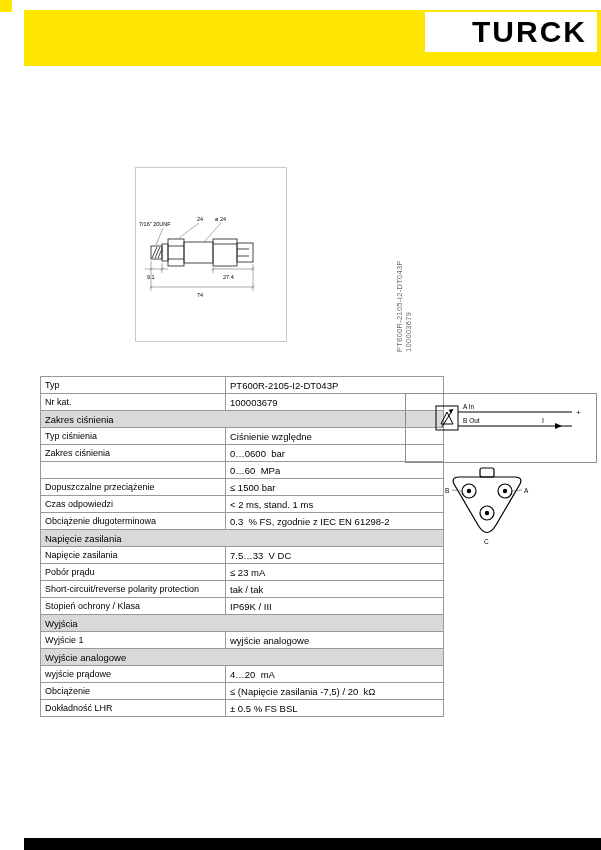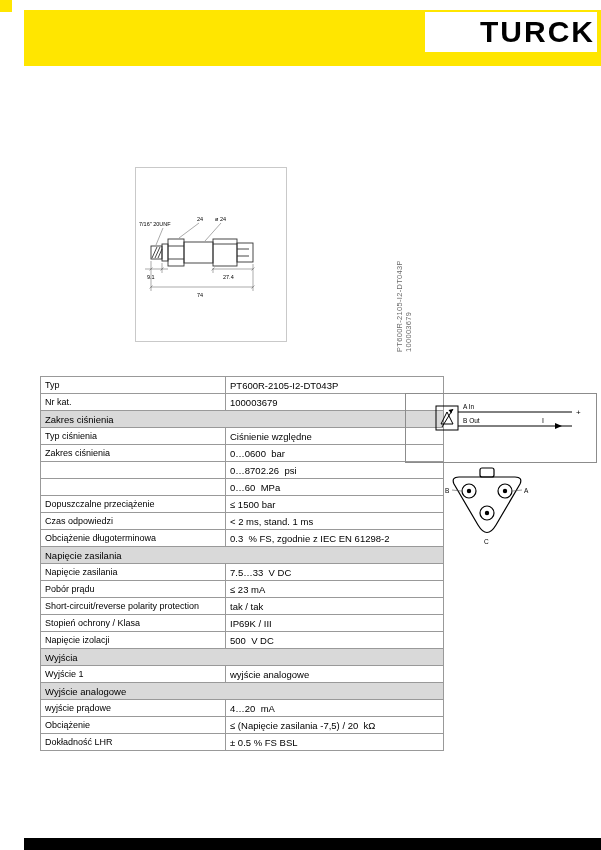--- a/index.html
+++ b/index.html
@@ -3,21 +3,21 @@
 <meta charset="utf-8">
 <style>
   html,body{margin:0;padding:0;background:#fff;}
   .page{position:relative;width:601px;height:850px;background:#fff;overflow:hidden;
         font-family:"Liberation Sans",sans-serif;color:#000;}
 
   
   .corner-square{position:absolute;left:0;top:0;width:12px;height:12px;background:#ffe600;}
   .brand-band{position:absolute;left:24px;top:10px;width:577px;height:56px;background:#ffe600;}
   .logo-box{position:absolute;right:4px;top:12px;width:172px;height:40px;background:#fff;
-            display:flex;align-items:center;justify-content:flex-end;padding-right:2px;box-sizing:border-box;}
+            display:flex;align-items:center;justify-content:flex-end;padding-right:10px;box-sizing:border-box;}
   .logo-text{font-weight:bold;font-size:30px;letter-spacing:2px;line-height:1;}
 
   
   .footer-bar{position:absolute;left:24px;top:838px;width:577px;height:12px;background:#000;}
 
   
   .img-box{position:absolute;left:135px;top:167px;width:150px;height:173px;border:1px solid #c9c9c9;
            display:flex;align-items:center;justify-content:center;}
 
   
@@ -121,24 +121,20 @@
         <tr>
           <td class="lbl">Typ ciśnienia</td>
           <td class="val">Ciśnienie względne</td>
         </tr>
         <tr>
           <td class="lbl">Zakres ciśnienia</td>
           <td class="val">0…0600&nbsp;&nbsp;bar</td>
         </tr>
         <tr>
           <td class="lbl"></td>
-          <td class="val">0…8702.26&nbsp;&nbsp;psi</td>
-        </tr>
-        <tr>
-          <td class="lbl"></td>
           <td class="val">0…60&nbsp;&nbsp;MPa</td>
         </tr>
         <tr>
           <td class="lbl">Dopuszczalne przeciążenie</td>
           <td class="val">≤ 1500 bar</td>
         </tr>
         <tr>
           <td class="lbl">Czas odpowiedzi</td>
           <td class="val">&lt; 2 ms, stand. 1 ms</td>
         </tr>
@@ -157,24 +153,20 @@
           <td class="lbl">Pobór prądu</td>
           <td class="val">≤ 23 mA</td>
         </tr>
         <tr>
           <td class="lbl">Short-circuit/reverse polarity protection</td>
           <td class="val">tak / tak</td>
         </tr>
         <tr>
           <td class="lbl">Stopień ochrony / Klasa</td>
           <td class="val">IP69K / III</td>
-        </tr>
-        <tr>
-          <td class="lbl">Napięcie izolacji</td>
-          <td class="val">500&nbsp;&nbsp;V DC</td>
         </tr>
         <tr>
           <td colspan="2" class="section">Wyjścia</td>
         </tr>
         <tr>
           <td class="lbl">Wyjście 1</td>
           <td class="val">wyjście analogowe</td>
         </tr>
         <tr>
           <td colspan="2" class="section">Wyjście analogowe</td>

